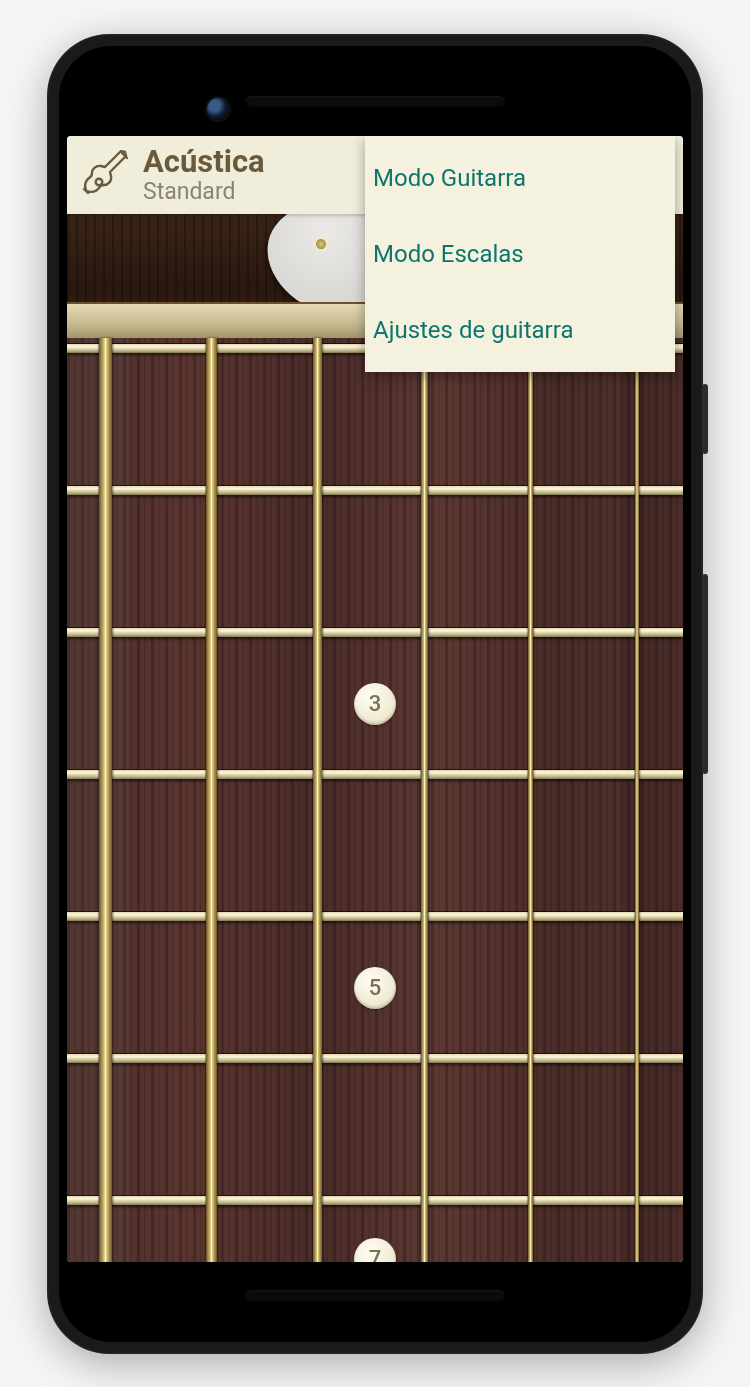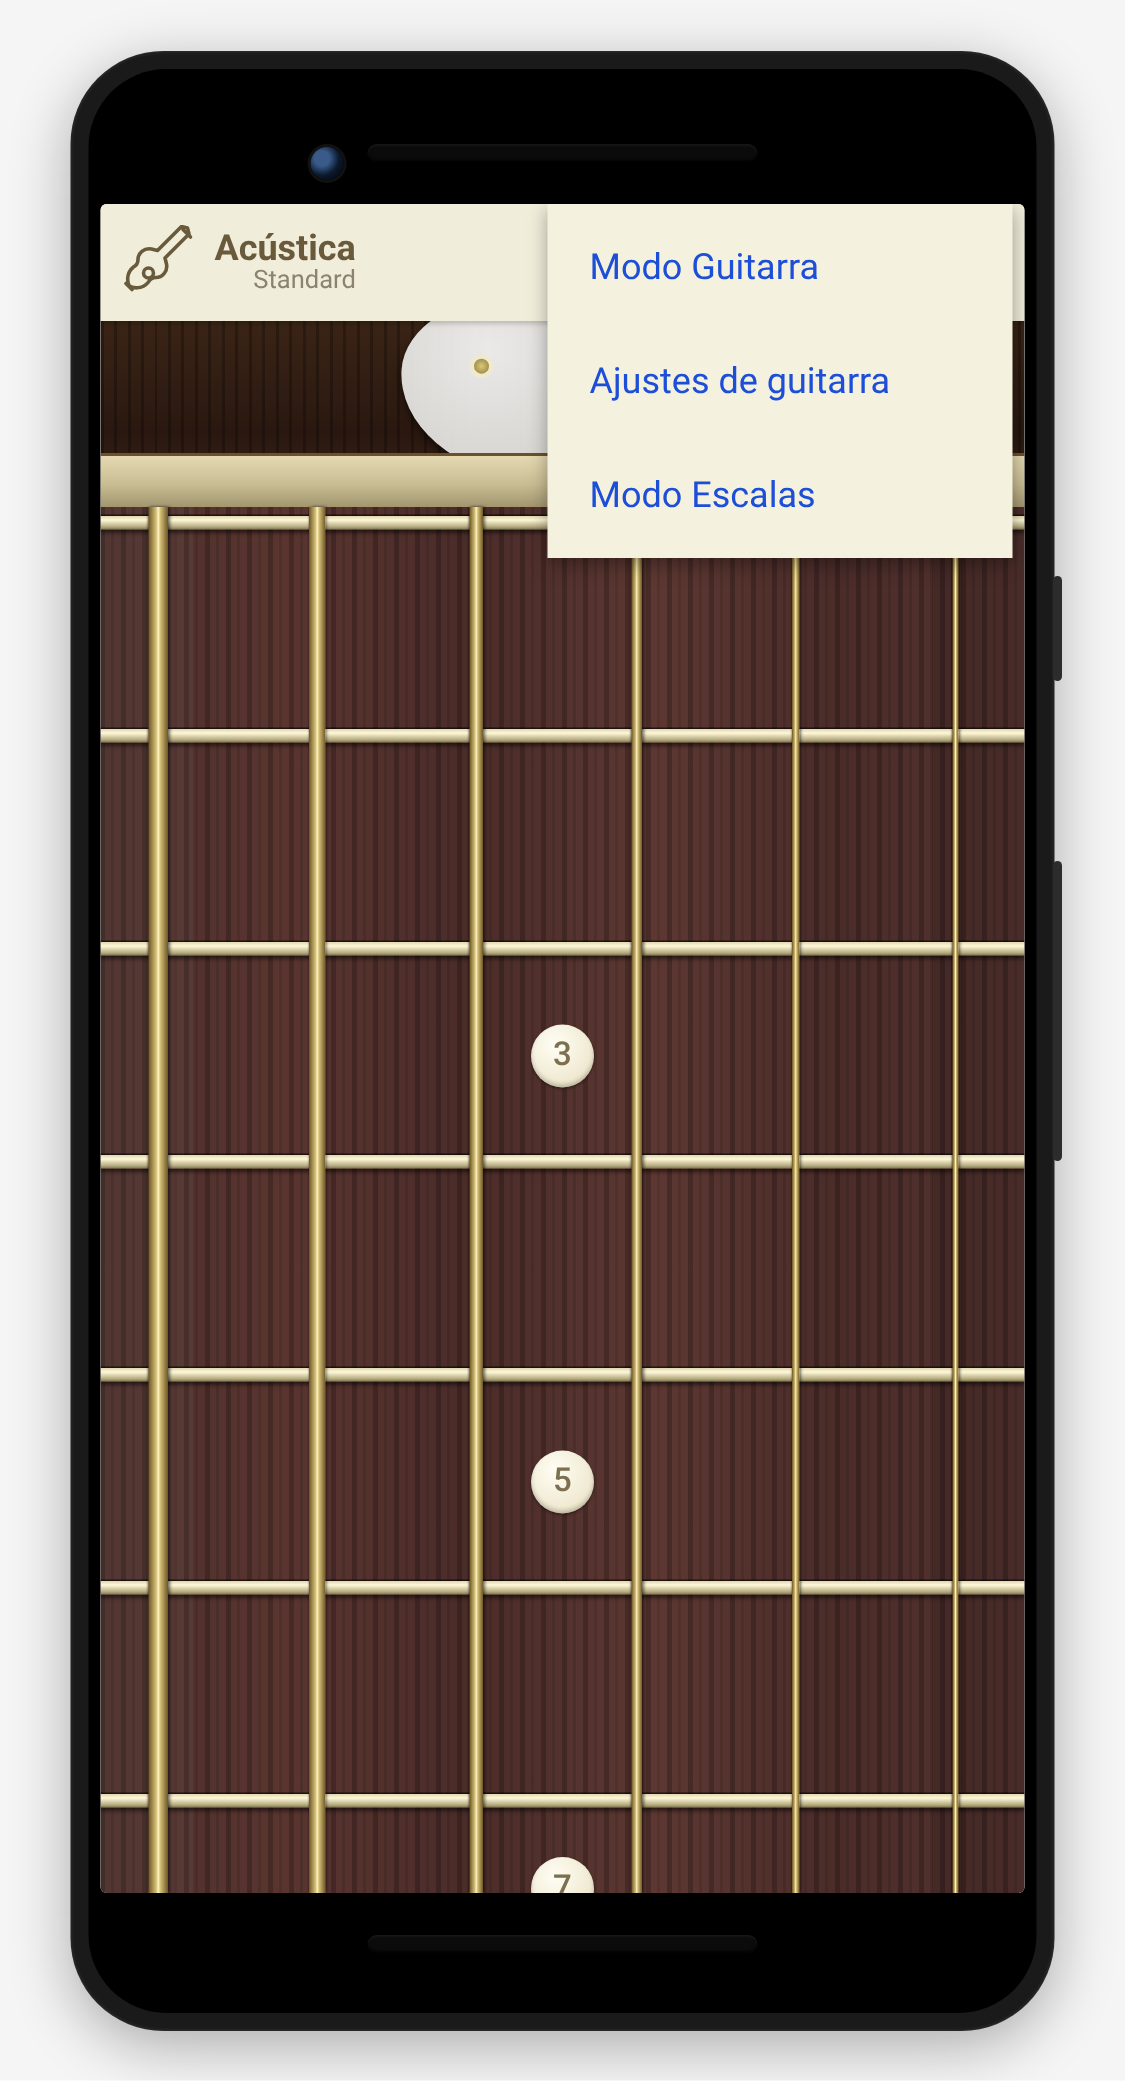--- a/index.html
+++ b/index.html
@@ -81,37 +81,37 @@
     position: relative;
     z-index: 3;
     box-shadow: 0 2px 3px rgba(0,0,0,.18);
   }
   .guitar-icon {
     width: 50px; height: 50px;
     flex: 0 0 50px;
     margin-right: 12px;
   }
   .header-text { line-height: 1.1; }
-  .header-title { font-size: 24px; font-weight: 700; color: #6a5a3c; }
-  .header-sub   { font-size: 17px; font-weight: 400; color: #8a8370; text-align: right; }
+  .header-title { font-size: 31px; font-weight: 700; color: #6a5a3c; }
+  .header-sub   { font-size: 23px; font-weight: 400; color: #8a8370; }
 
   
   .menu {
     position: absolute;
     top: 0; right: 8px;
     width: 310px;
     background: #f4f1de;
     box-shadow: 0 4px 12px rgba(0,0,0,.35);
     z-index: 10;
     padding: 4px 0;
   }
   .menu-item {
-    padding: 24px 28px;
+    padding: 24px 8px;
     font-size: 24px;
-    color: #1d4ed8;
+    color: #0f766e;
     cursor: pointer;
   }
 
   
   .headstock {
     height: 124px;
     position: relative;
     overflow: hidden;
   }
   .wood-dark {
@@ -232,22 +232,22 @@
       <div class="headstock">
         <div class="wood-dark"></div>
         <div class="pick">
           <span class="pick-logo">G</span>
         </div>
         <div class="nut"></div>
       </div>
 
       <div class="menu">
         <div class="menu-item">Modo Guitarra</div>
+        <div class="menu-item">Modo Escalas</div>
         <div class="menu-item">Ajustes de guitarra</div>
-        <div class="menu-item">Modo Escalas</div>
       </div>
 
       <div class="fretboard">
 
         <div class="fret-wire" style="top:6px"></div>
         <div class="fret-wire" style="top:148px"></div>
         <div class="fret-wire" style="top:290px"></div>
         <div class="fret-wire" style="top:432px"></div>
         <div class="fret-wire" style="top:574px"></div>
         <div class="fret-wire" style="top:716px"></div>

